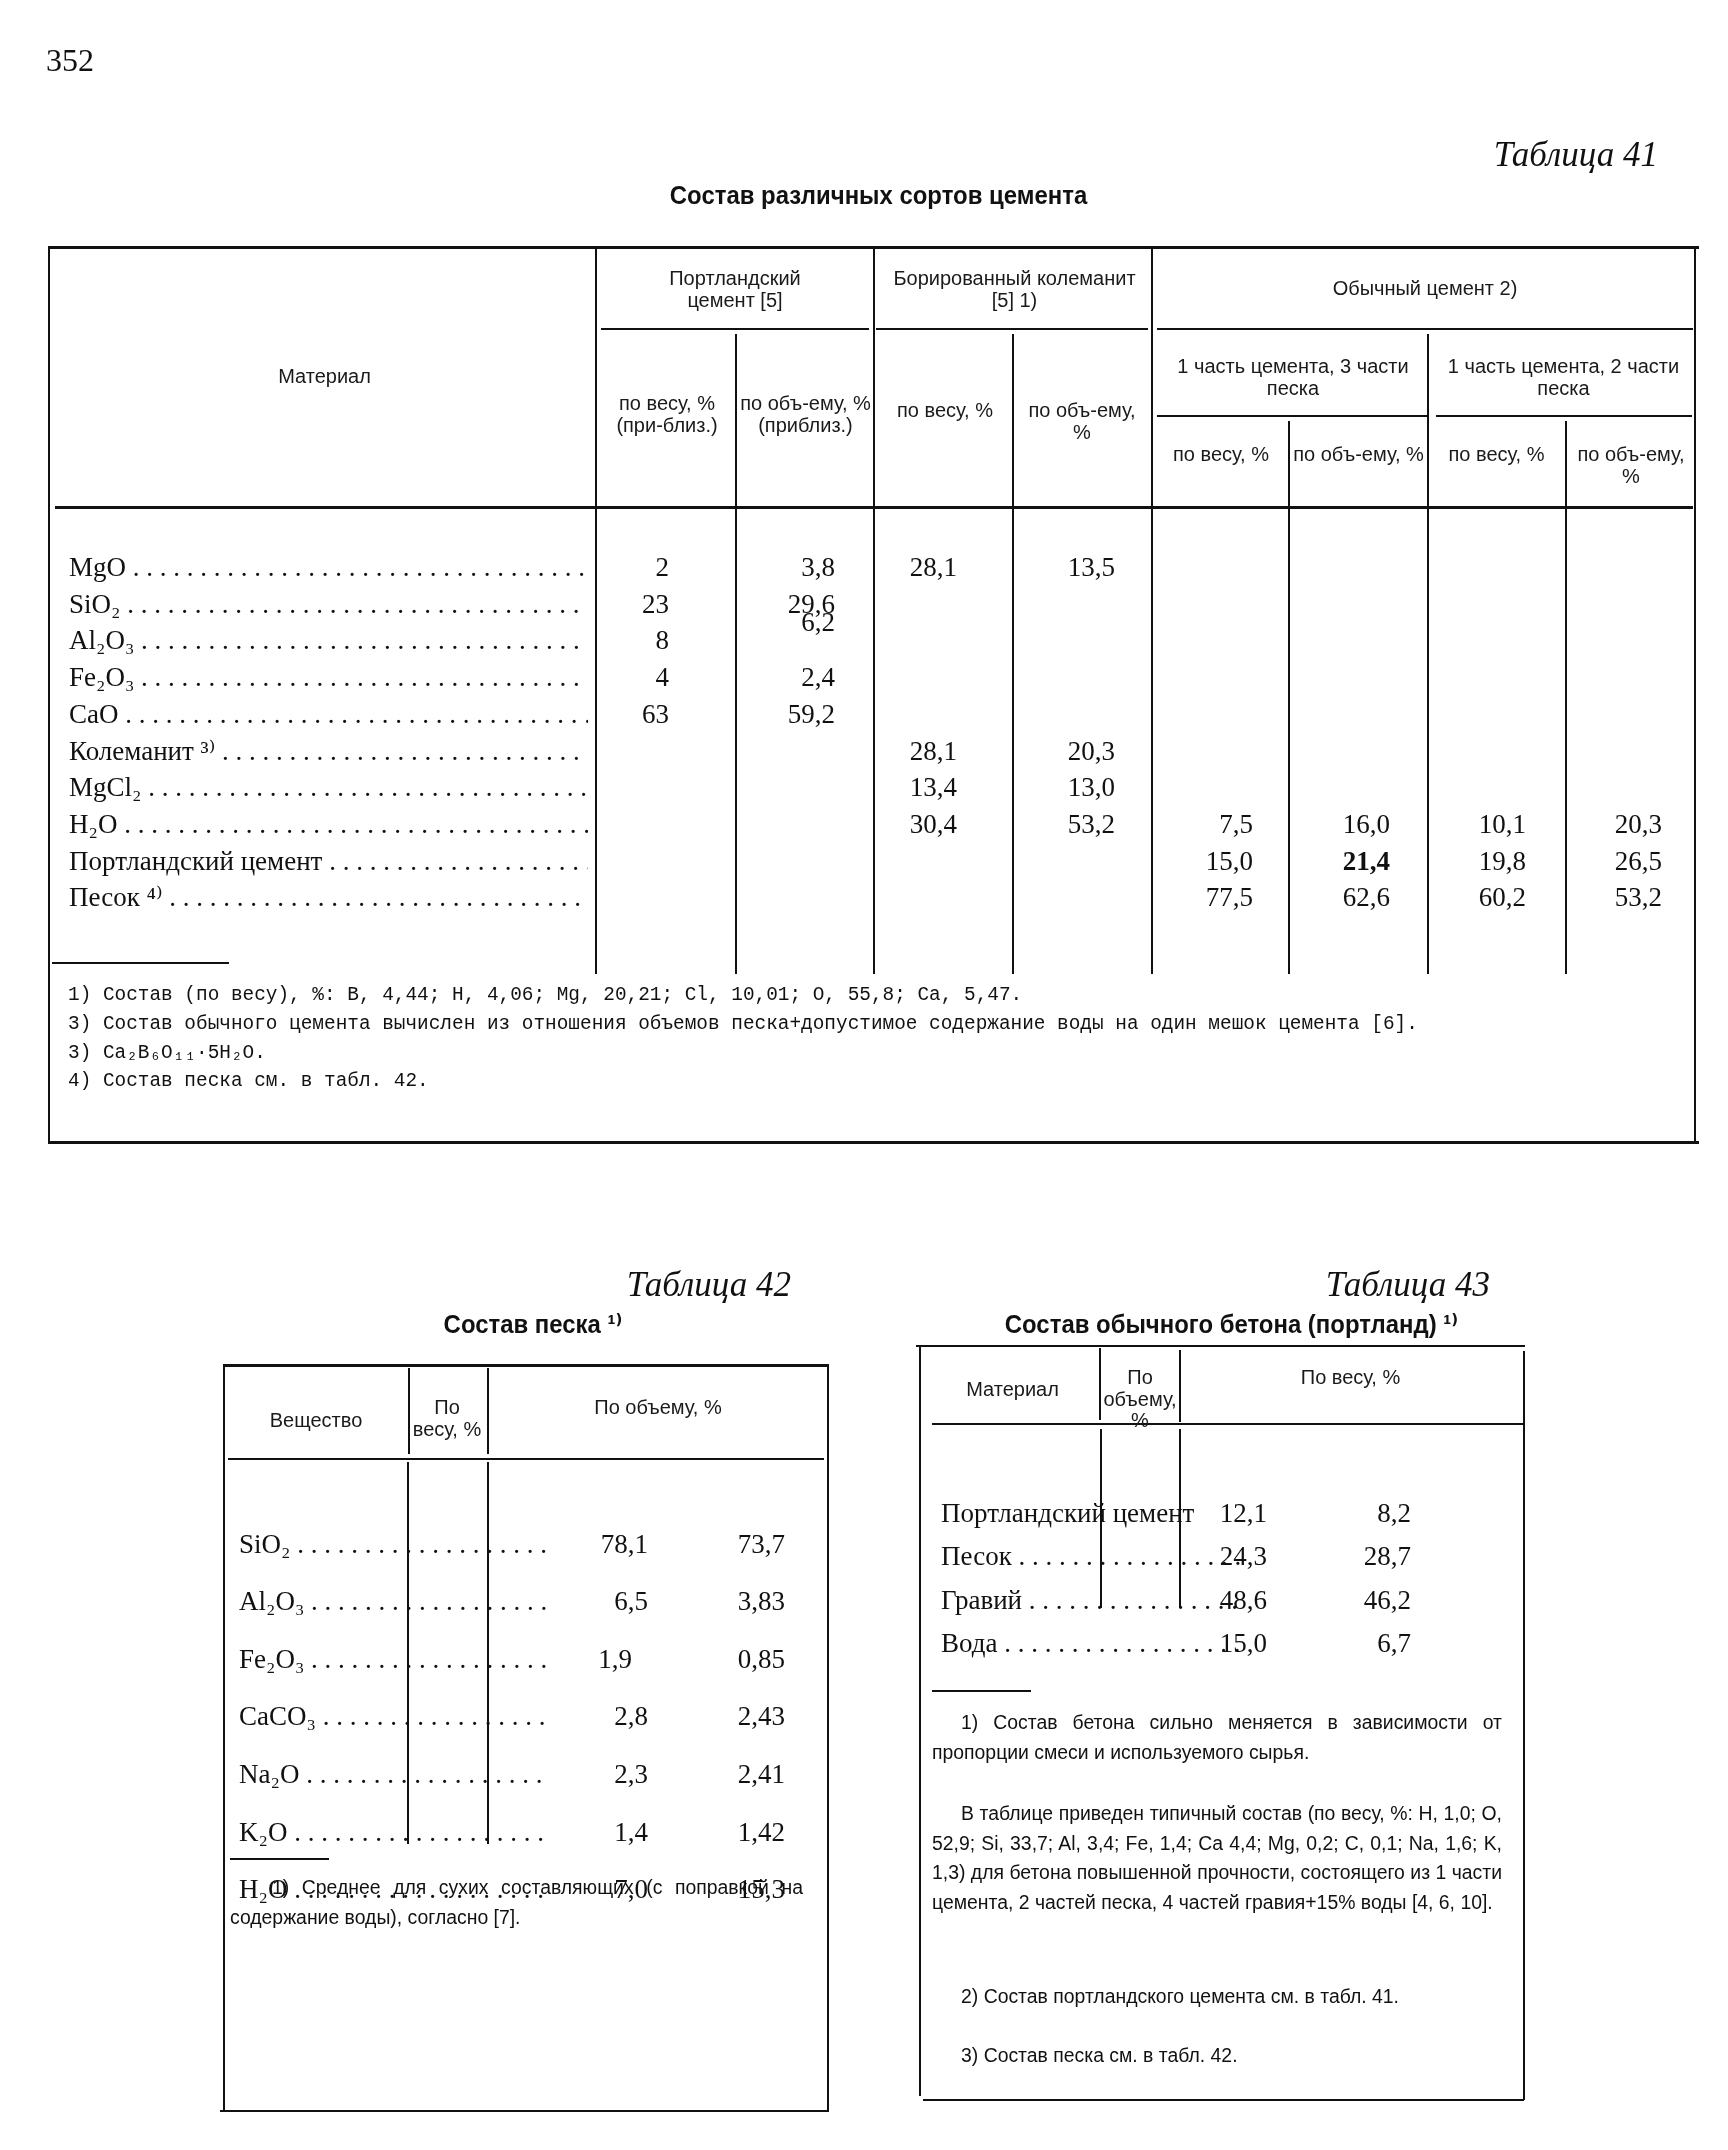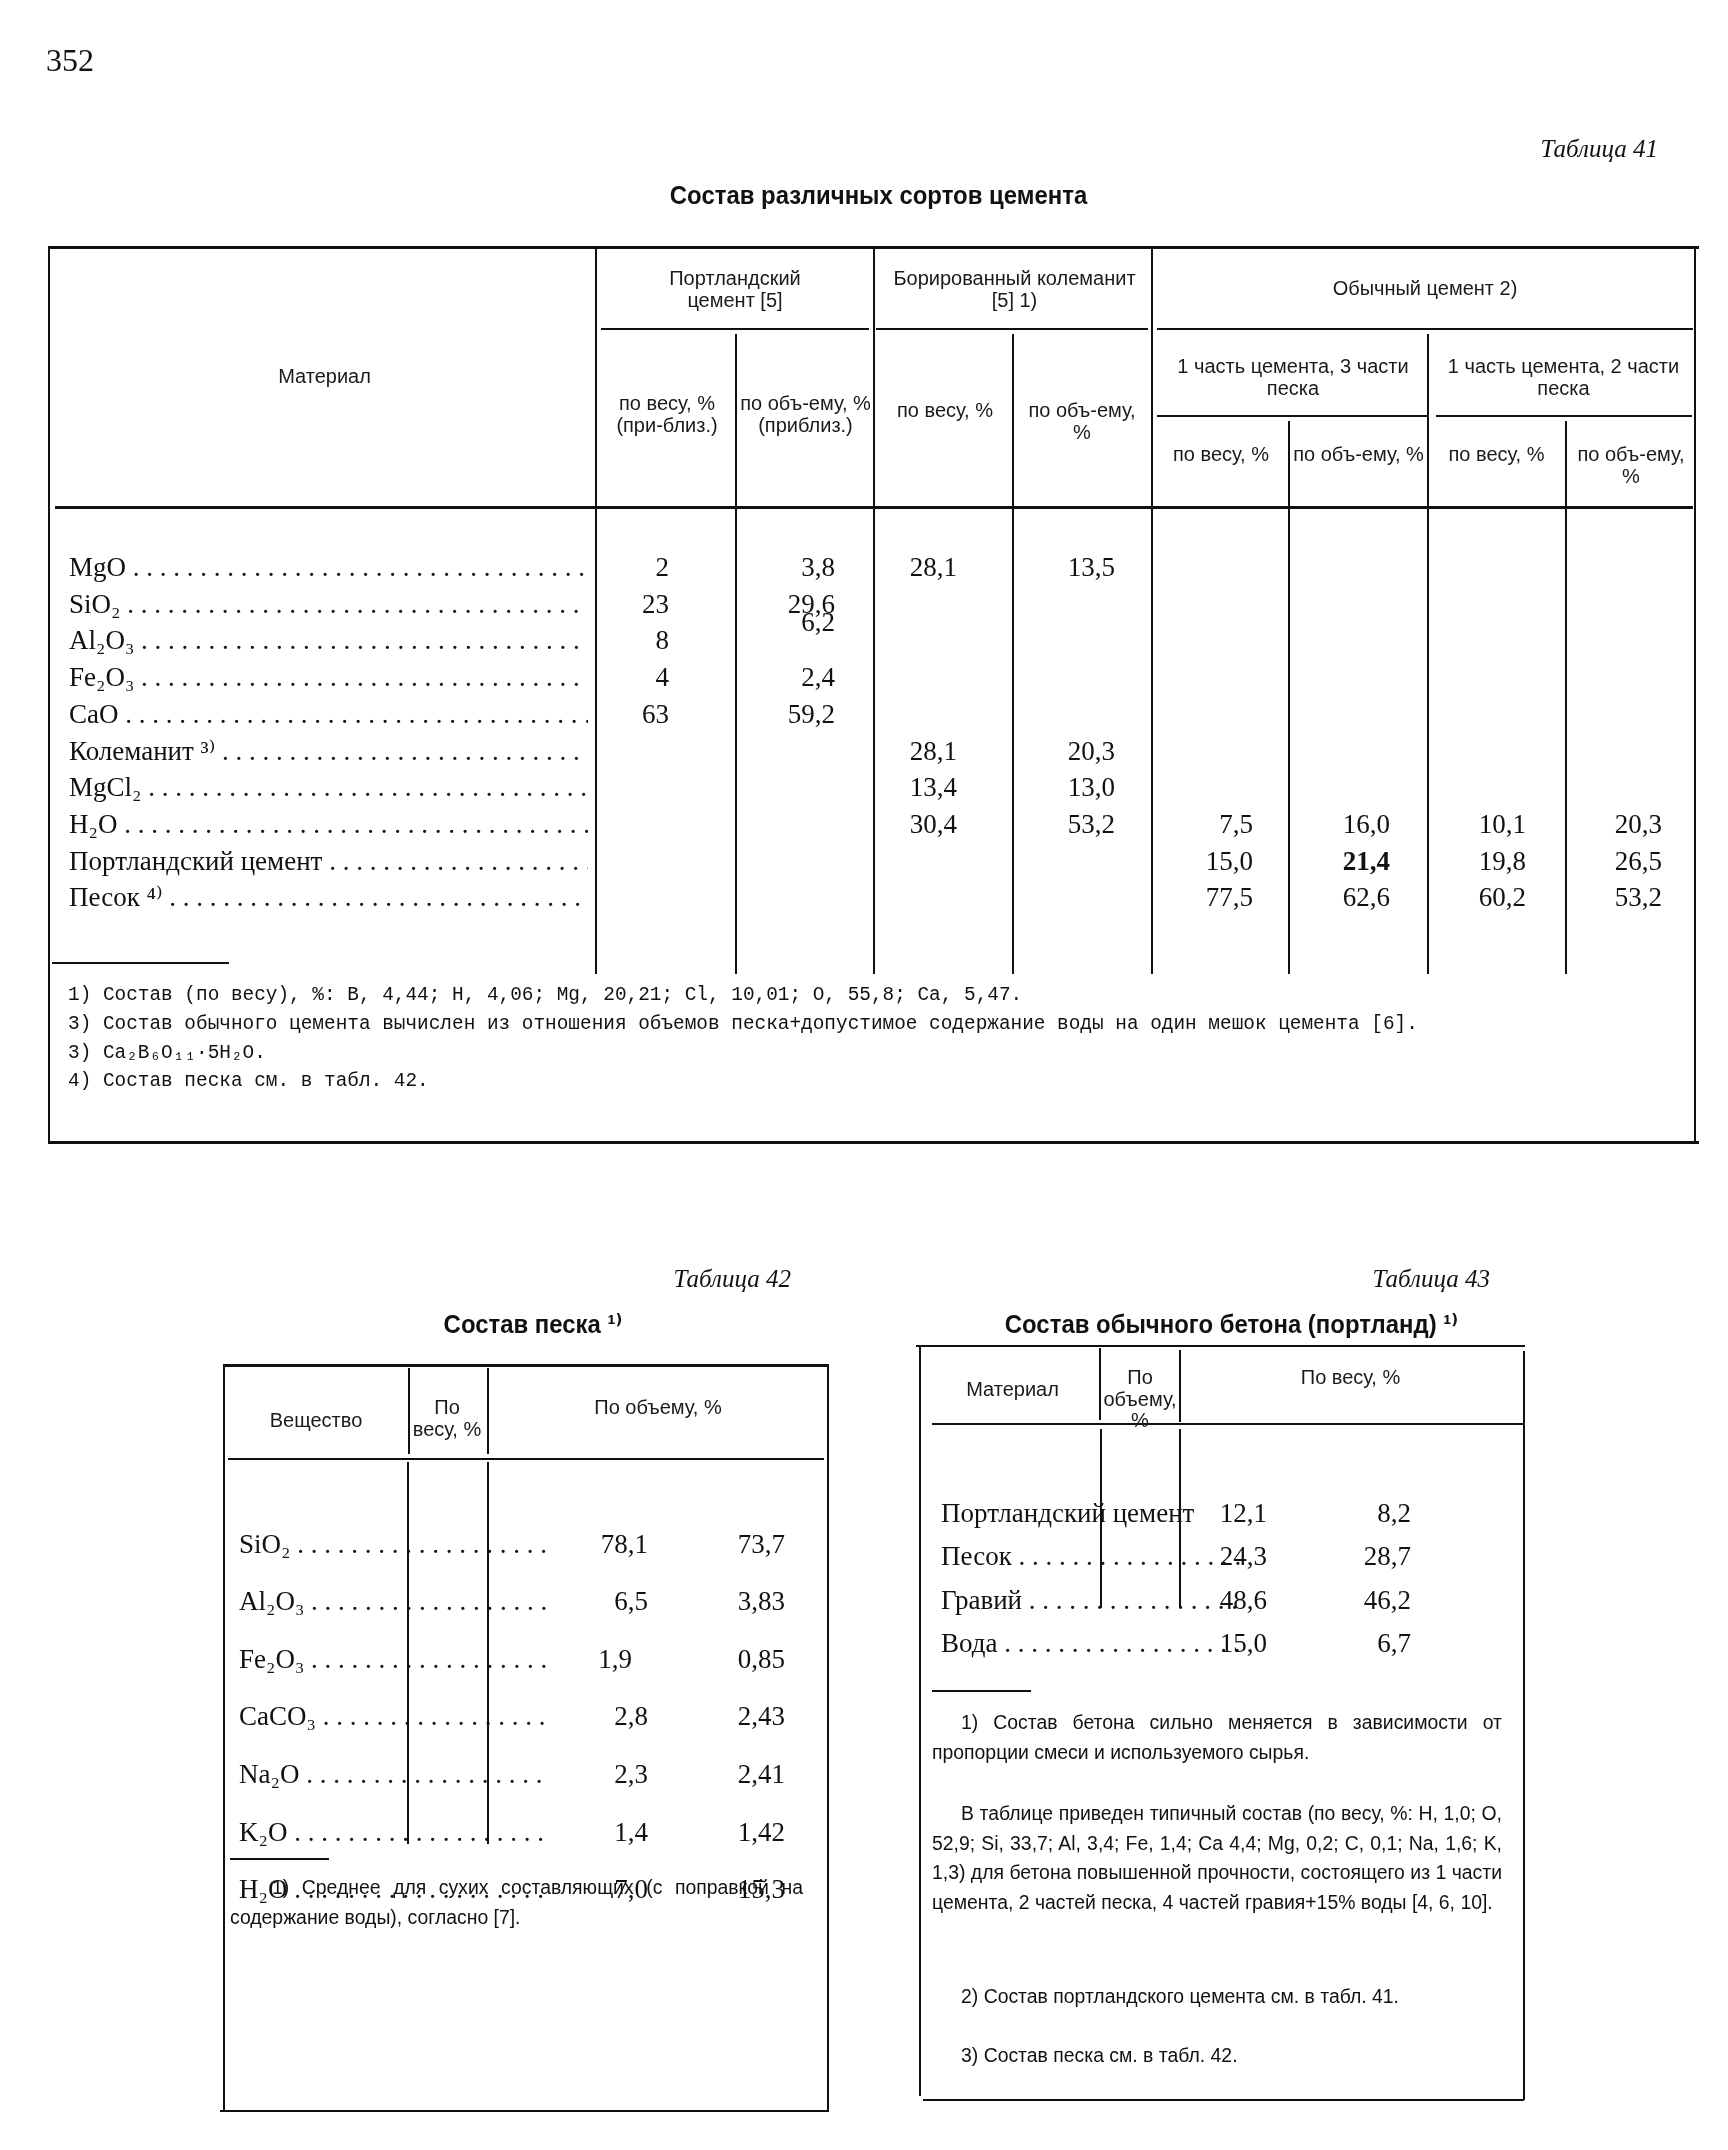--- a/index.html
+++ b/index.html
@@ -2,21 +2,21 @@
 <html style="font-size:11.5px"><head>
 <meta charset="utf-8">
 <style>
   html, body { margin: 0; padding: 0; background: #ffffff; }
   body {
     width: 1729px; height: 2151px; position: relative; overflow: hidden;
     color: #111; font-family: "Liberation Serif", "DejaVu Serif", serif;
   }
   .abs { position: absolute; }
   .page-num { left: 46px; top: 42px; font-size: 32px; }
-  .tcap { font-style: italic; font-size: 25px; text-align: right; }
+  .tcap { font-style: italic; font-size: 35px; text-align: right; }
   .ttitle { font-weight: bold; font-size: 26px; text-align: center; font-family: "Liberation Sans", "DejaVu Sans", sans-serif; transform: scaleX(0.92); transform-origin: center; }
   .hd { font-family: "Liberation Sans", "DejaVu Sans", sans-serif; font-size: 20px; text-align: center; line-height: 21.6px; color: #1a1a1a; }
   .line-h { position: absolute; background: #111; }
   .line-v { position: absolute; background: #111; width: 2.2px; }
   .cell { position: absolute; font-size: 27px; line-height: 36px; }
   .lbl { white-space: nowrap; }
   .num { text-align: right; }
   .fn { font-family: Liberation Mono, monospace; font-size: 19.4px; line-height: 29px; white-space: nowrap; }
   .fn2 { font-family: "Liberation Sans", "DejaVu Sans", sans-serif; font-size: 19.4px; line-height: 29.5px; text-align: justify; }
 </style>

